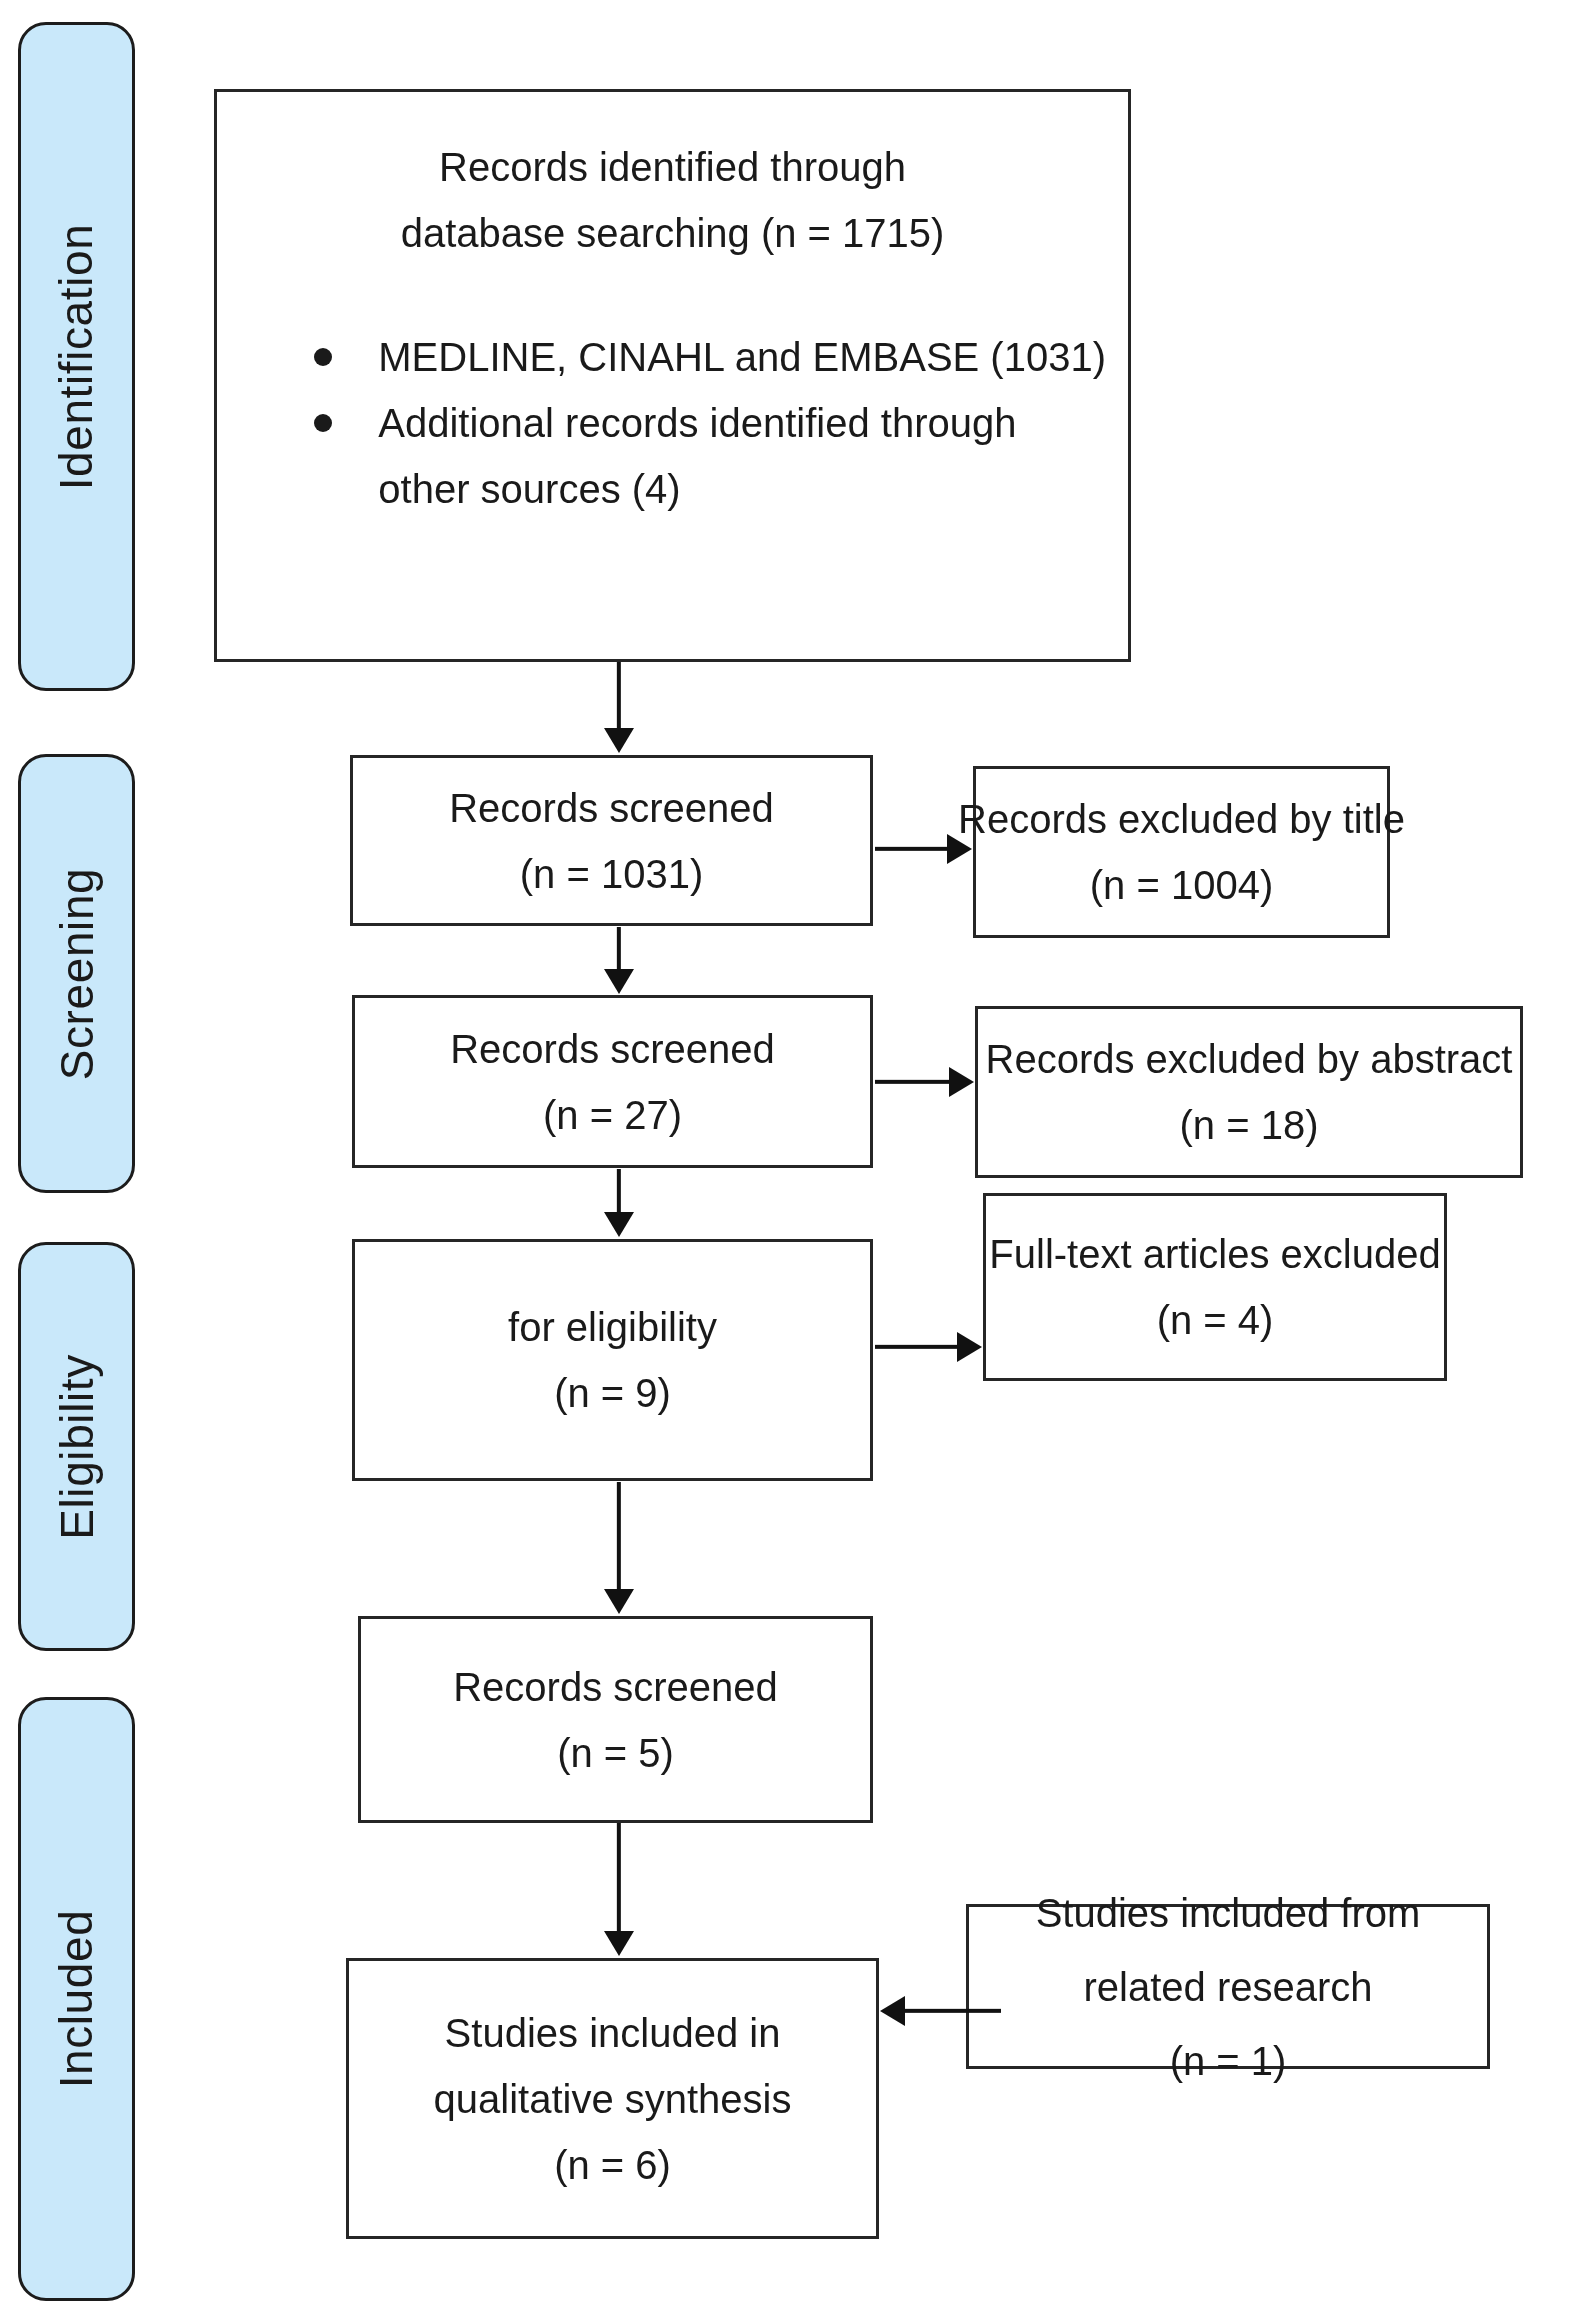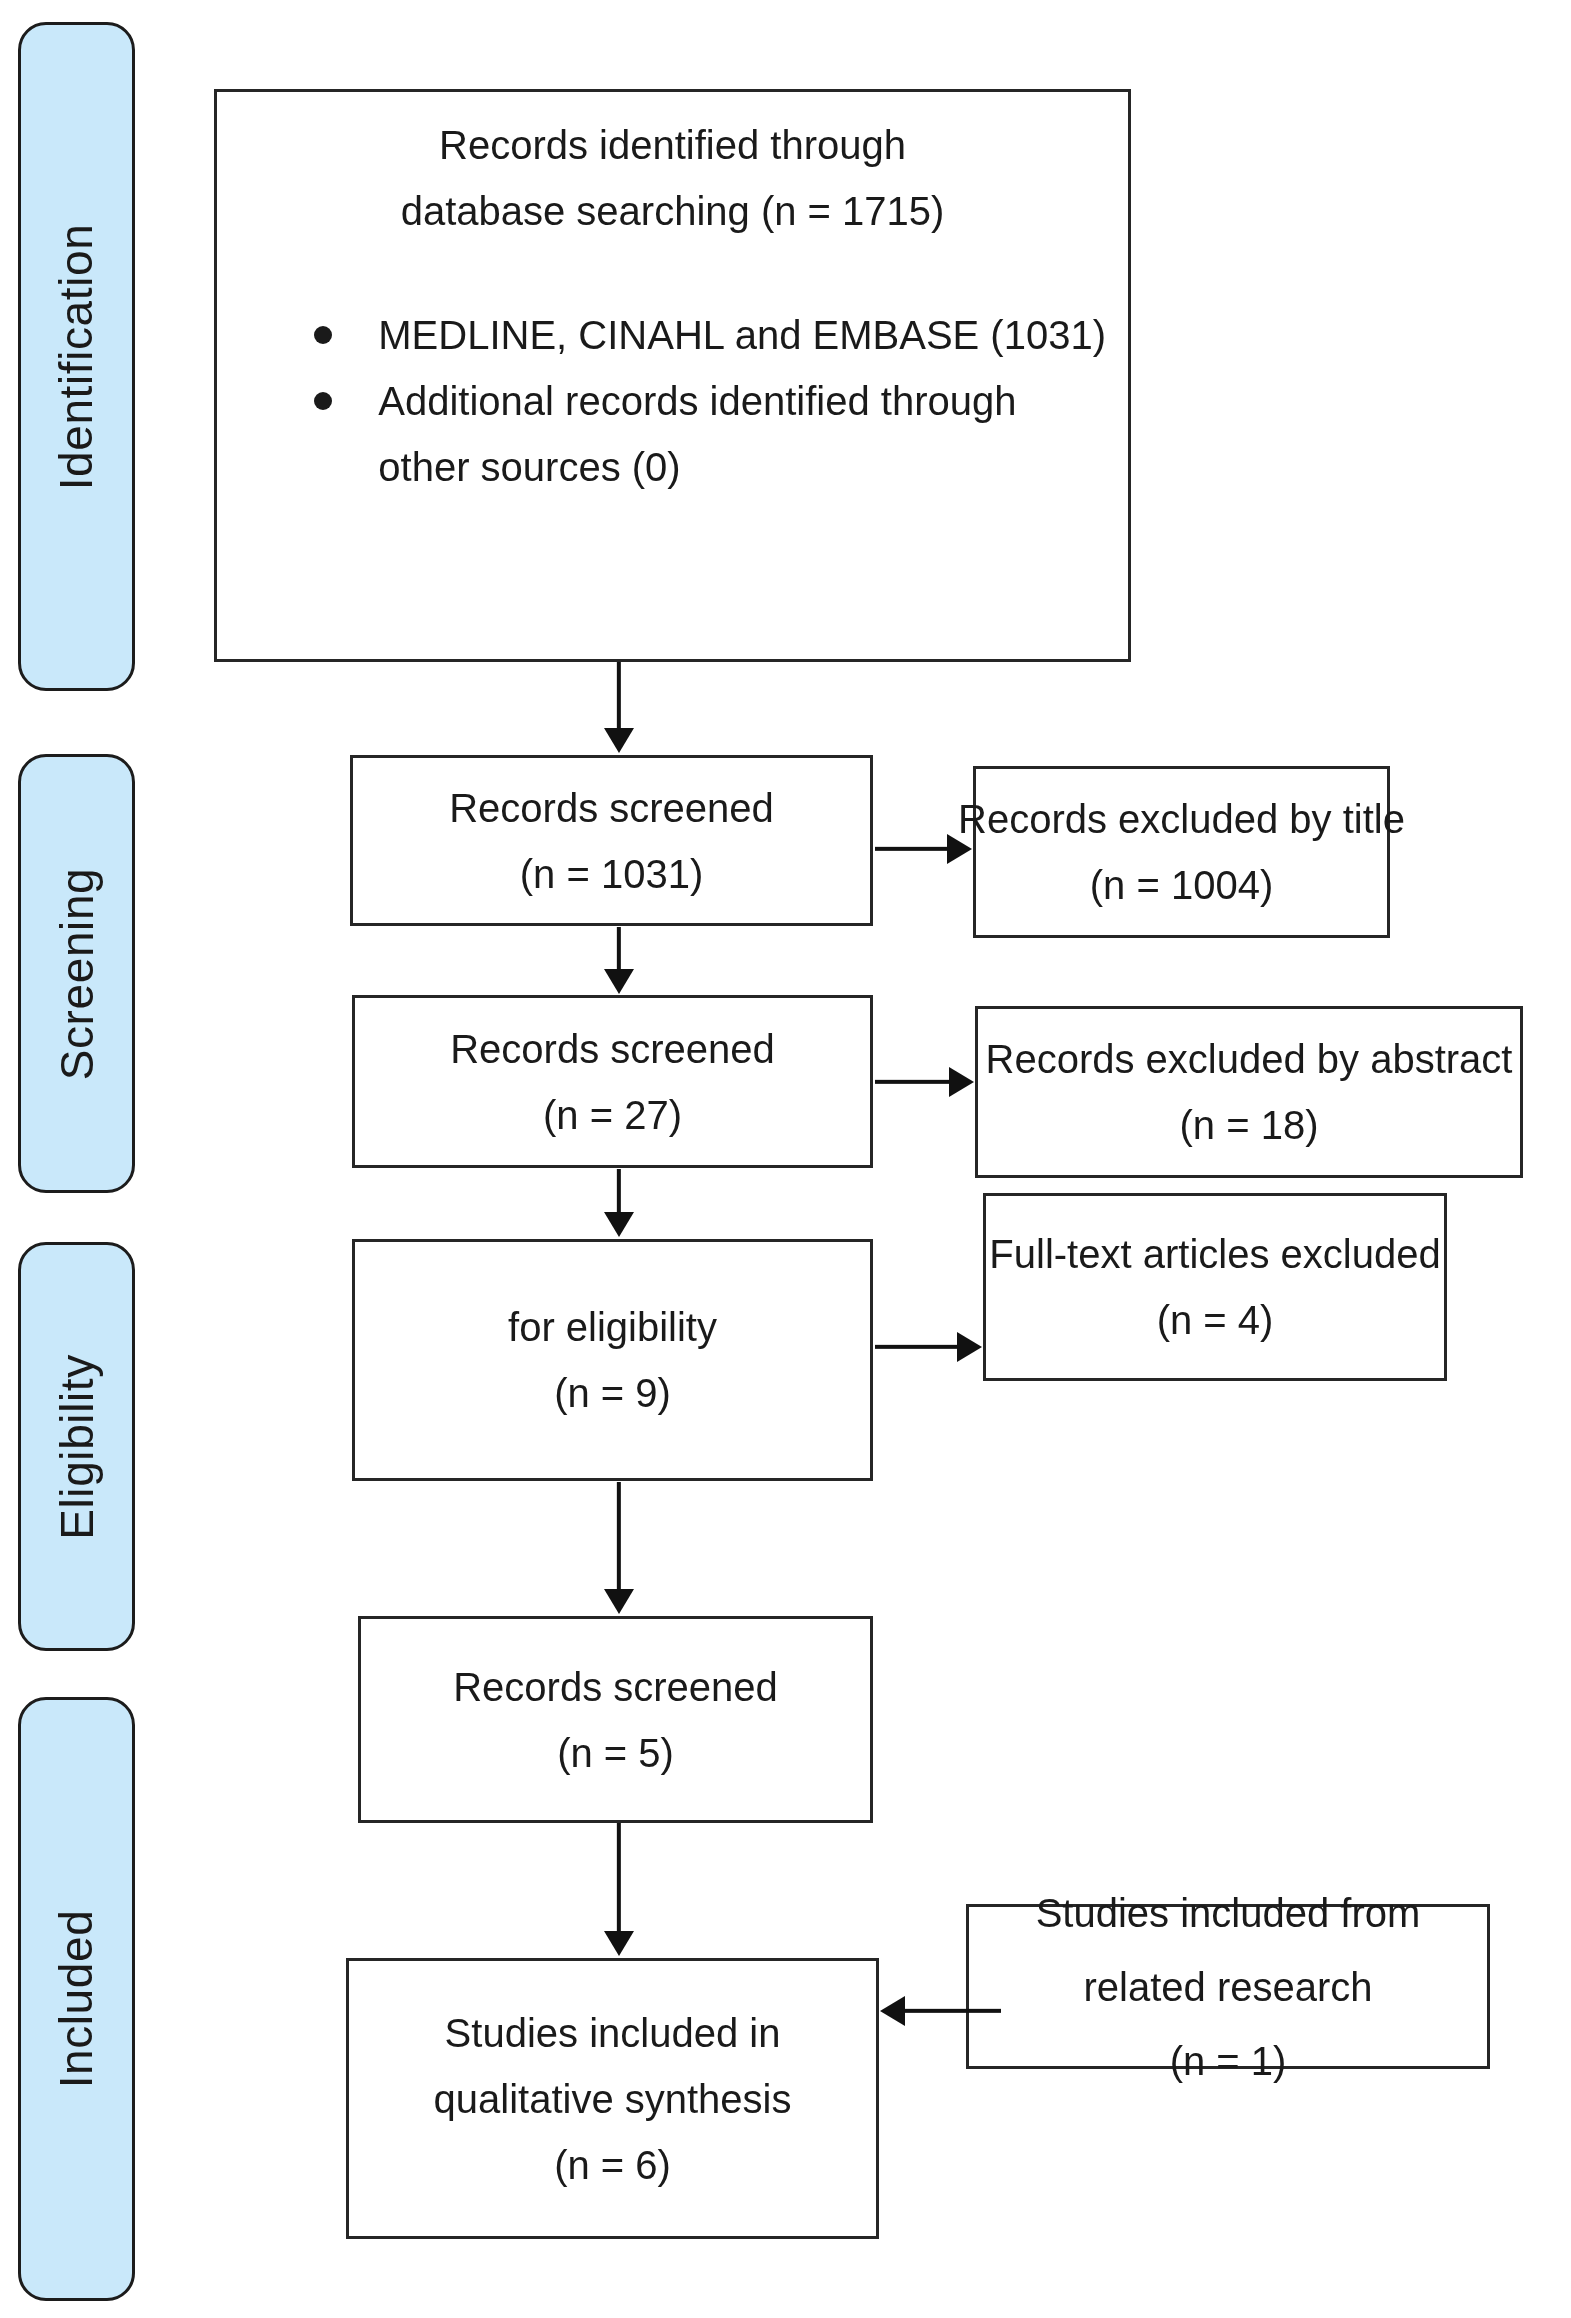--- a/index.html
+++ b/index.html
@@ -58,21 +58,21 @@
   .bl {
     line-height: 66px;
     font-size: 40px;
     white-space: nowrap;
     text-align: center;
   }
 
   
   .fbox.id-box {
     display: block;
-    padding-top: 20px;
+    padding-top: 42px;
   }
   .id-title { width: 100%; text-align: center; }
   .bullets { margin-top: 58px; }
   .bullet-row { display: flex; align-items: flex-start; }
   .bullet-dot {
     flex: none;
     width: 18.3px;
     height: 18.3px;
     margin: 24px 46px 0 97px;
     border-radius: 50%;
@@ -146,21 +146,21 @@
       <div class="bullet-row">
         <span class="bullet-dot"></span>
         <div class="bullet-text">
           <div class="bl">MEDLINE, CINAHL and EMBASE (1031)</div>
         </div>
       </div>
       <div class="bullet-row">
         <span class="bullet-dot"></span>
         <div class="bullet-text">
           <div class="bl">Additional records identified through</div>
-          <div class="bl">other sources (0)</div>
+          <div class="bl">other sources (4)</div>
         </div>
       </div>
     </div>
   </div>
 
   <div class="fbox" style="left:350px;top:755px;width:523px;height:171px;">
     <div class="bl">Records screened</div>
     <div class="bl">(n = 1031)</div>
   </div>
   <div class="fbox" style="left:973px;top:766px;width:417px;height:172px;">

